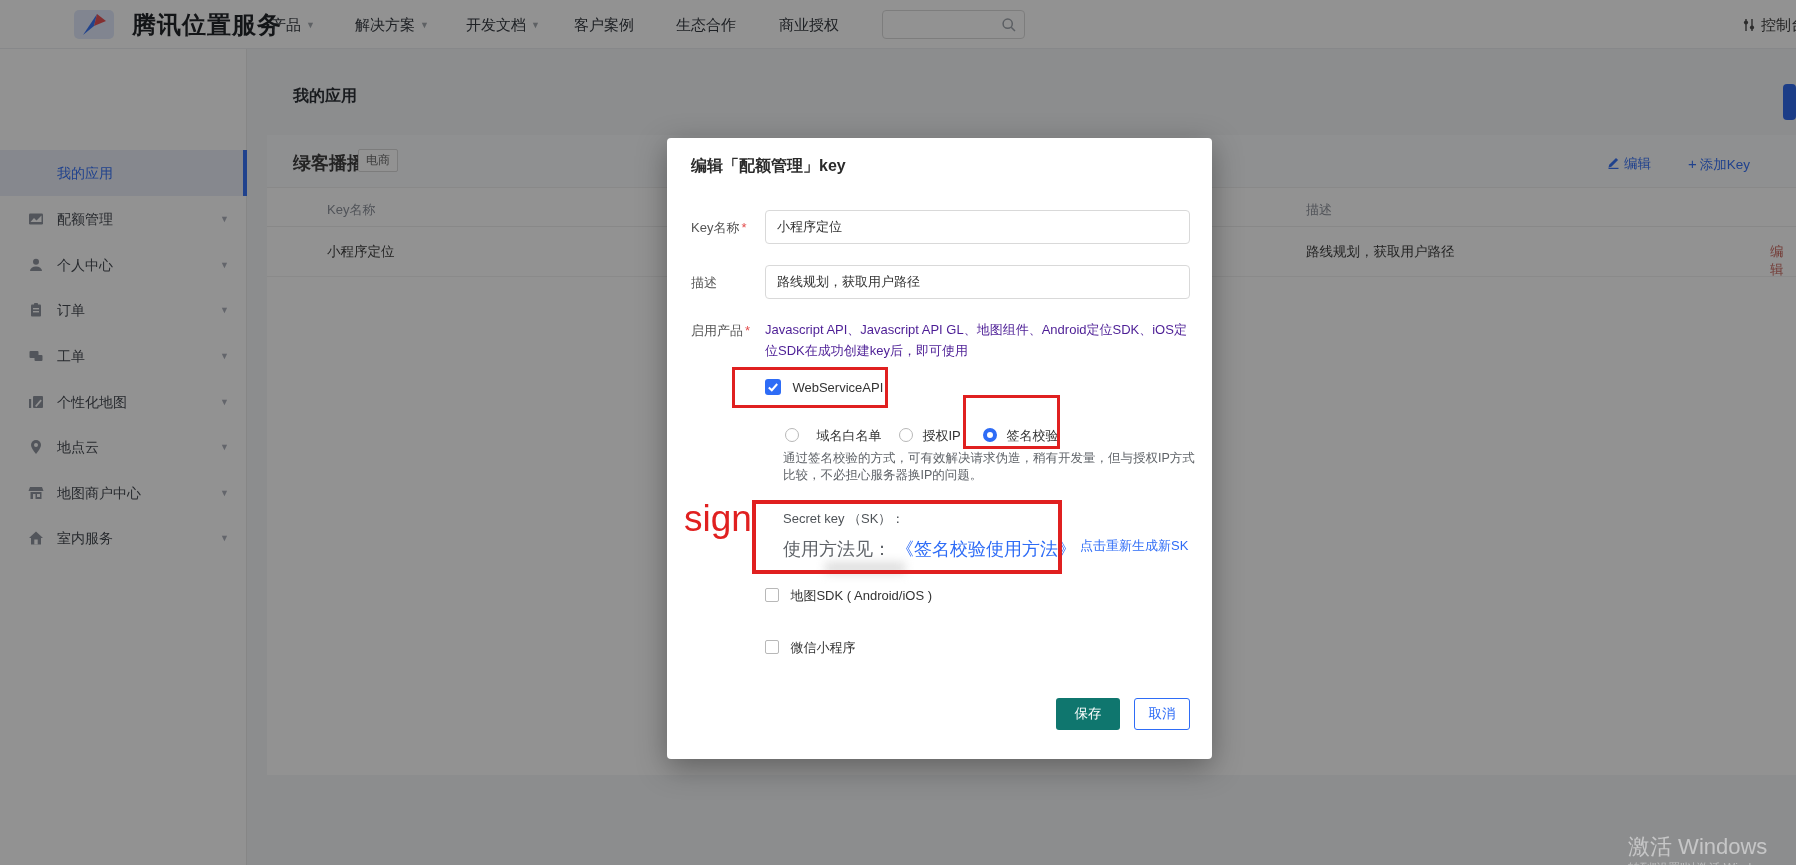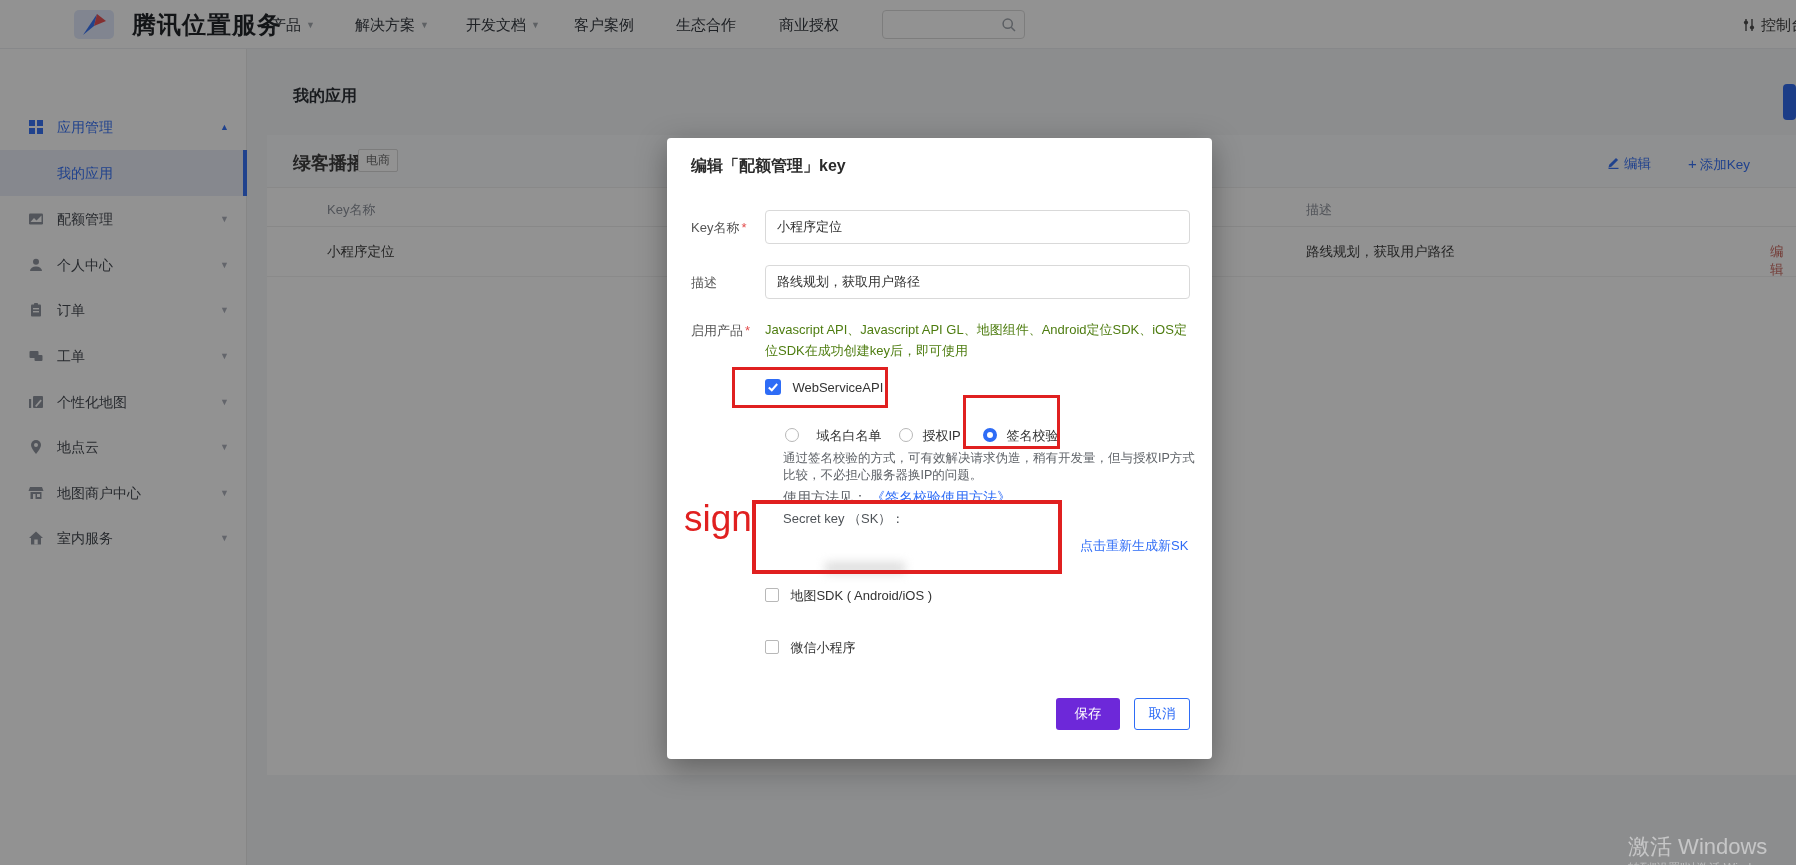--- a/index.html
+++ b/index.html
@@ -43,36 +43,36 @@
   .wm2{left:1628px;top:860px;font-size:12px;color:rgba(255,255,255,0.4);z-index:20;}
   
   .modal{left:667px;top:138px;width:545px;height:621px;background:#fff;border-radius:4px;z-index:30;
          box-shadow:0 8px 30px rgba(0,0,0,0.35);}
   .modal .abs{position:absolute;}
   .m-title{left:24px;top:18px;font-size:16px;font-weight:bold;color:#2b2b2b;}
   .m-label{font-size:13px;color:#555;}
   .star{color:#e34d4d;font-size:13px;margin-left:2px;}
   .m-input{width:425px;height:34px;border:1px solid #d9d9d9;border-radius:4px;box-sizing:border-box;
            line-height:32px;padding-left:11px;font-size:13px;color:#333;background:#fff;}
-  .m-note{width:432px;font-size:13px;color:#4d7c0f;line-height:21px;}
+  .m-note{width:432px;font-size:13px;color:#4c1d95;line-height:21px;}
   .ck-lbl{font-size:13px;color:#333;}
   .cbx{width:14px;height:14px;border:1px solid #b8b8b8;border-radius:2px;background:#fff;box-sizing:border-box;}
   .radio{width:14px;height:14px;border-radius:50%;box-sizing:border-box;border:1px solid #b8b8b8;background:#fff;}
   .radio.sel{border:4.5px solid #2e6cf6;}
   .r-lbl{font-size:13px;color:#333;}
   .m-para{width:414px;font-size:12.5px;color:#5f6368;line-height:17px;}
-  .m-usage{font-size:14px;color:#5f6368;}
+  .m-usage{font-size:18px;color:#5f6368;margin-top:48px;}
   .m-link{color:#2e6cf6;cursor:pointer;}
   .sk-label{font-size:13px;color:#4f5358;}
   .sk-input{width:250px;height:30px;border:1px solid #c6c6c6;border-radius:2px;box-sizing:border-box;background:#fff;
             line-height:28px;padding-left:8px;white-space:nowrap;overflow:hidden;}
   .sk-blur{font-size:12.5px;color:#8b8f96;filter:blur(2.3px);letter-spacing:0.5px;}
   .sk-clear{font-size:12.5px;color:#585c63;}
   .blur-blob{width:80px;height:12px;background:#c4c4c4;filter:blur(5px);opacity:0.55;}
-  .btn-save{width:64px;height:32px;background:#6d28d9;color:#fff;border:none;border-radius:3px;font-size:13.5px;cursor:pointer;font-family:inherit;}
+  .btn-save{width:64px;height:32px;background:#0f766e;color:#fff;border:none;border-radius:3px;font-size:13.5px;cursor:pointer;font-family:inherit;}
   .btn-cancel{width:56px;height:32px;background:#fff;color:#2e6cf6;border:1px solid #2e6cf6;border-radius:3px;font-size:13.5px;cursor:pointer;font-family:inherit;box-sizing:border-box;}
   
   .ann{z-index:40;box-sizing:border-box;}
   .ann-box1{left:732px;top:367px;width:156px;height:41px;border:3px solid #e02020;}
   .ann-box2{left:963px;top:395px;width:97px;height:54px;border:3px solid #e02020;}
   .ann-box3{left:752px;top:500px;width:310px;height:74px;border:4px solid #e02020;}
   .ann-sign{left:684px;top:498px;font-size:37px;color:#e02020;z-index:40;}
 </style>
 </head>
 <body>
@@ -110,30 +110,20 @@
       <line x1="10" y1="1" x2="10" y2="13" stroke="#444" stroke-width="1.4"></line>
       <circle cx="10" cy="9.5" r="2.1" fill="#444"></circle>
     </svg><span>控制台</span>
   </div>
 
   <div class="abs sidebar-bg"></div>
   <div class="abs side-sel-bg"></div>
   <div class="abs side-sel-bar"></div>
 
 
-  <div class="abs side-item blue" style="top:104px;">
-    <svg class="sico" width="16" height="16" viewBox="0 0 16 16" fill="#2e6cf6">
-        <rect x="1" y="1" width="6" height="6"></rect>
-        <rect x="9" y="1" width="6" height="6"></rect>
-        <rect x="1" y="9" width="6" height="6"></rect>
-        <rect x="9" y="9" width="6" height="6"></rect>
-      </svg>
-    <span class="lbl">应用管理</span>
-    <span class="car">▲</span>
-  </div>
 
   <div class="abs side-item" style="top:150px;color:#2e6cf6;">
     <span class="lbl">我的应用</span>
   </div>
 
   <div class="abs side-item" style="top:196px;">
     <svg class="sico" width="16" height="16" viewBox="0 0 16 16">
         <rect x="1" y="2.5" width="14" height="11" rx="1.2" fill="#8a8f99"></rect>
         <path d="M2.5 11 L6 7 L8.5 9.5 L13.5 4.5 L13.5 11 Z" fill="#fff"></path>
       </svg>

